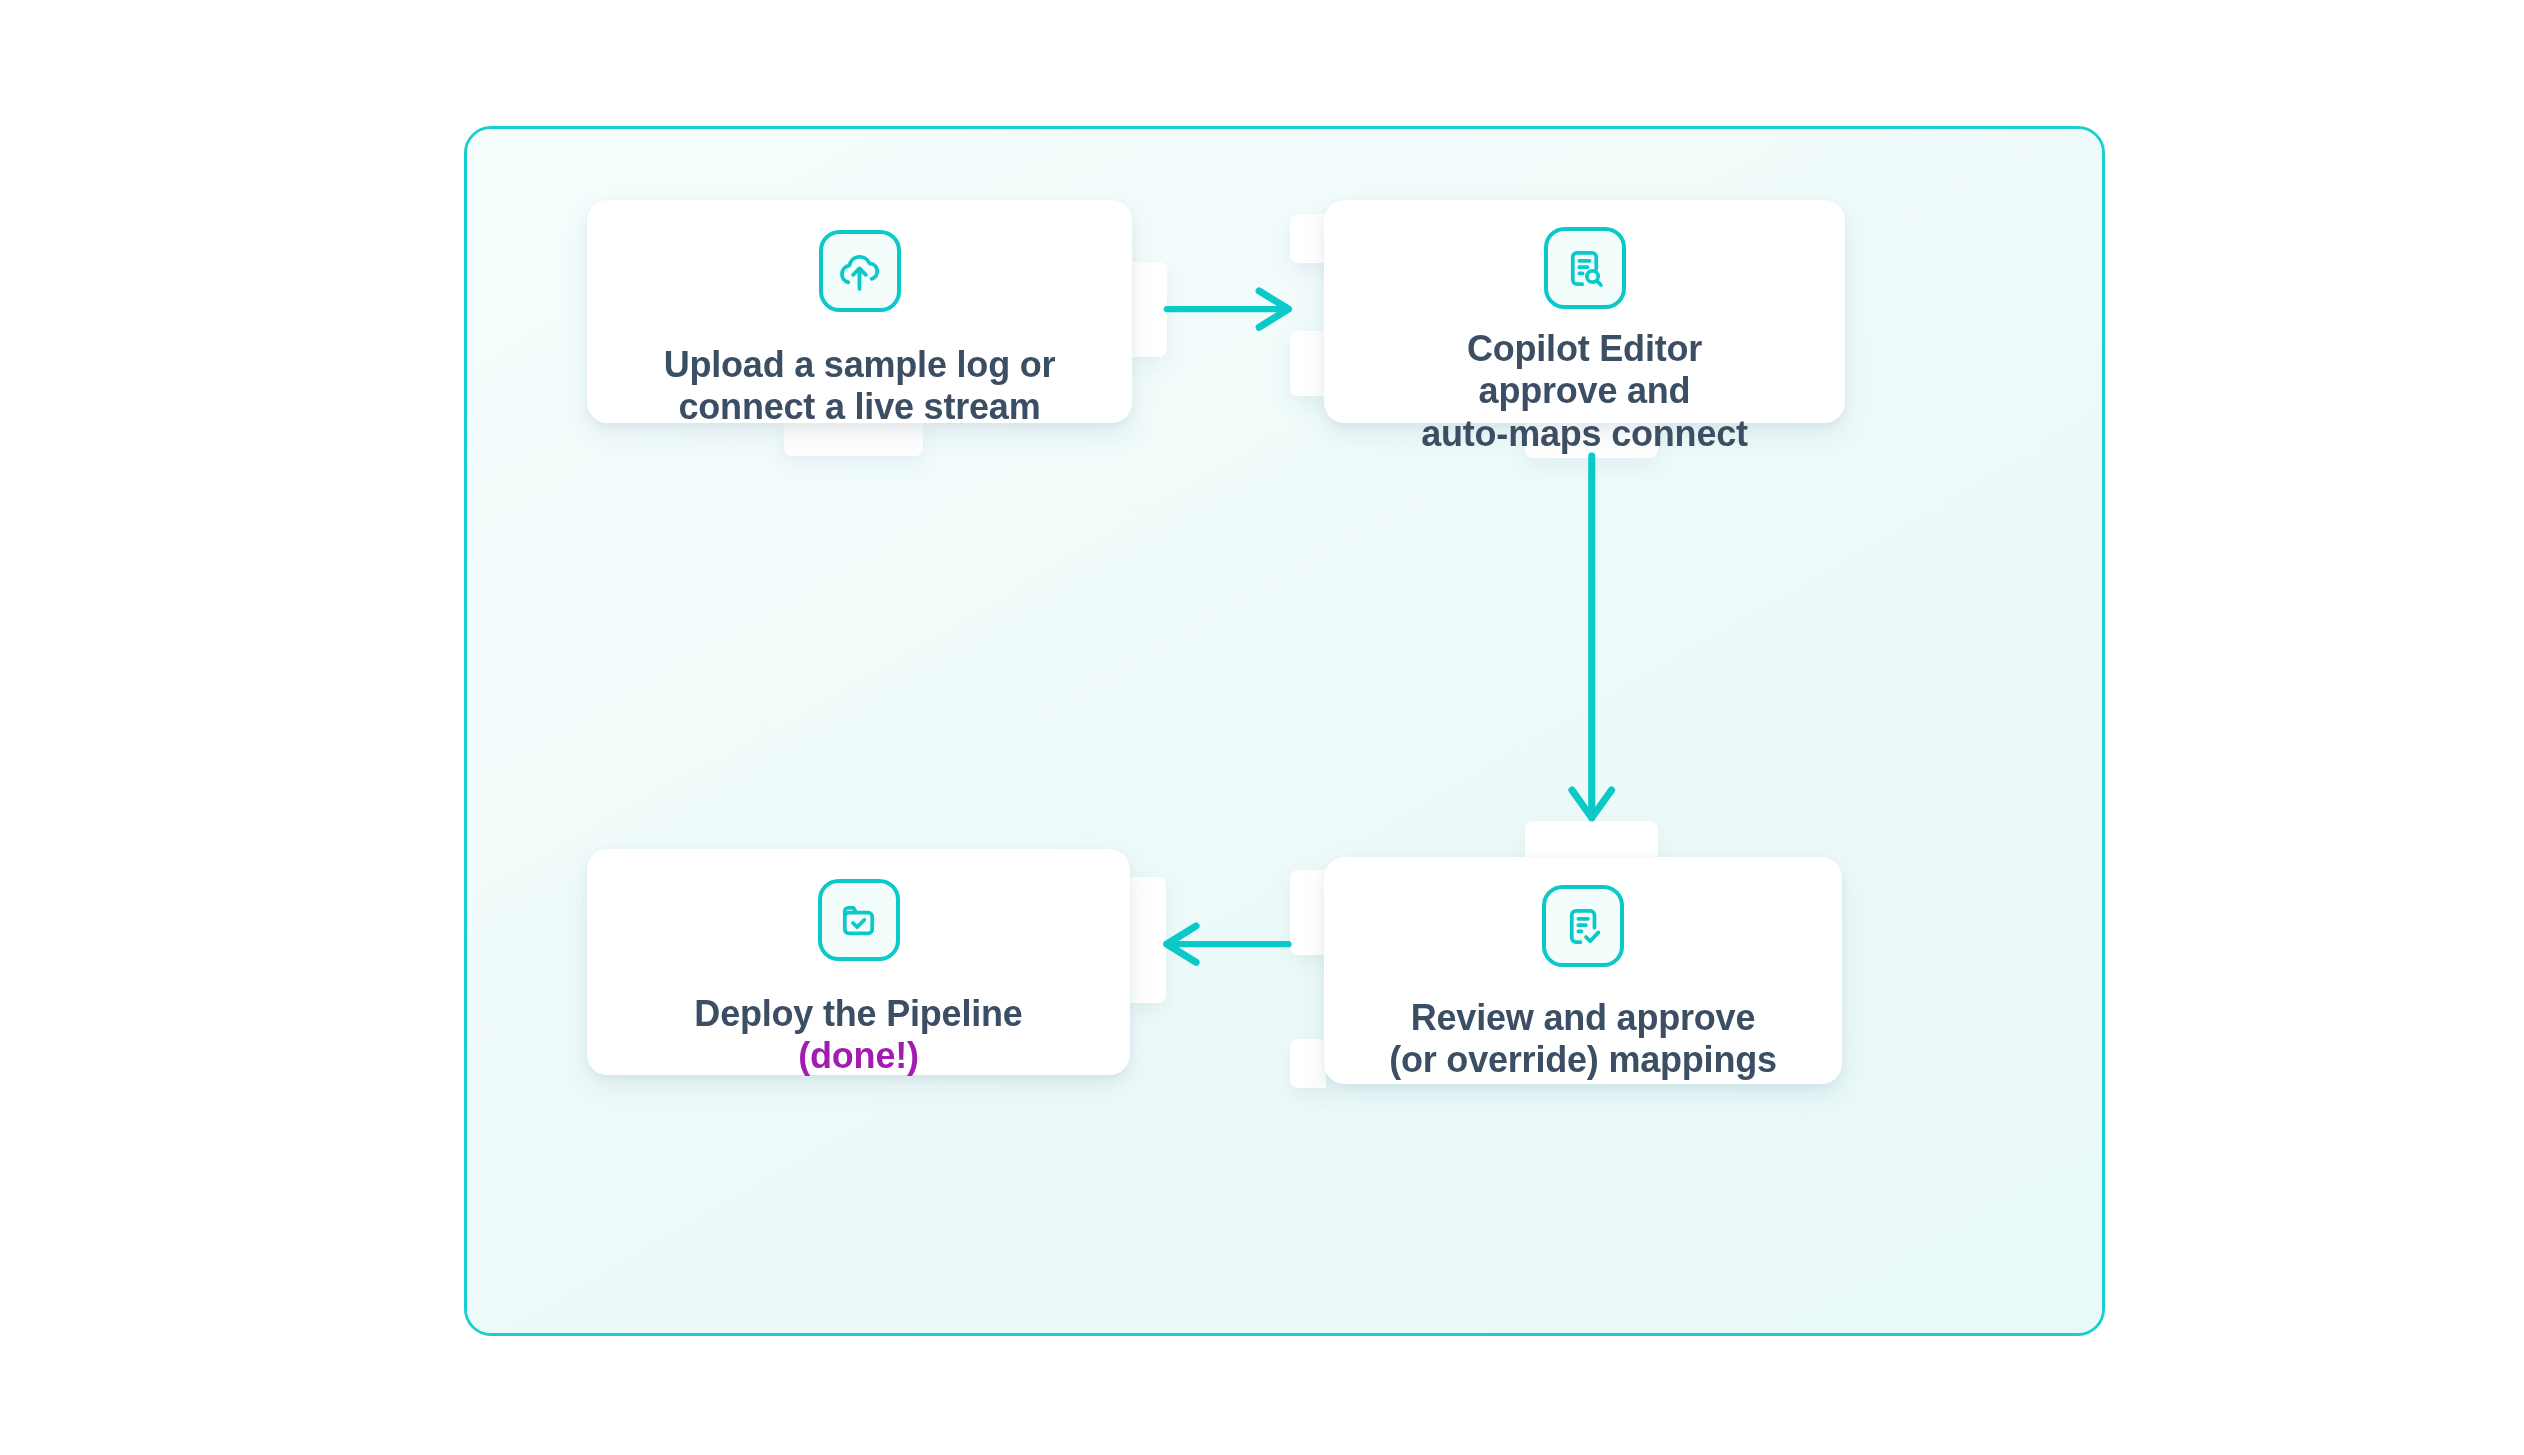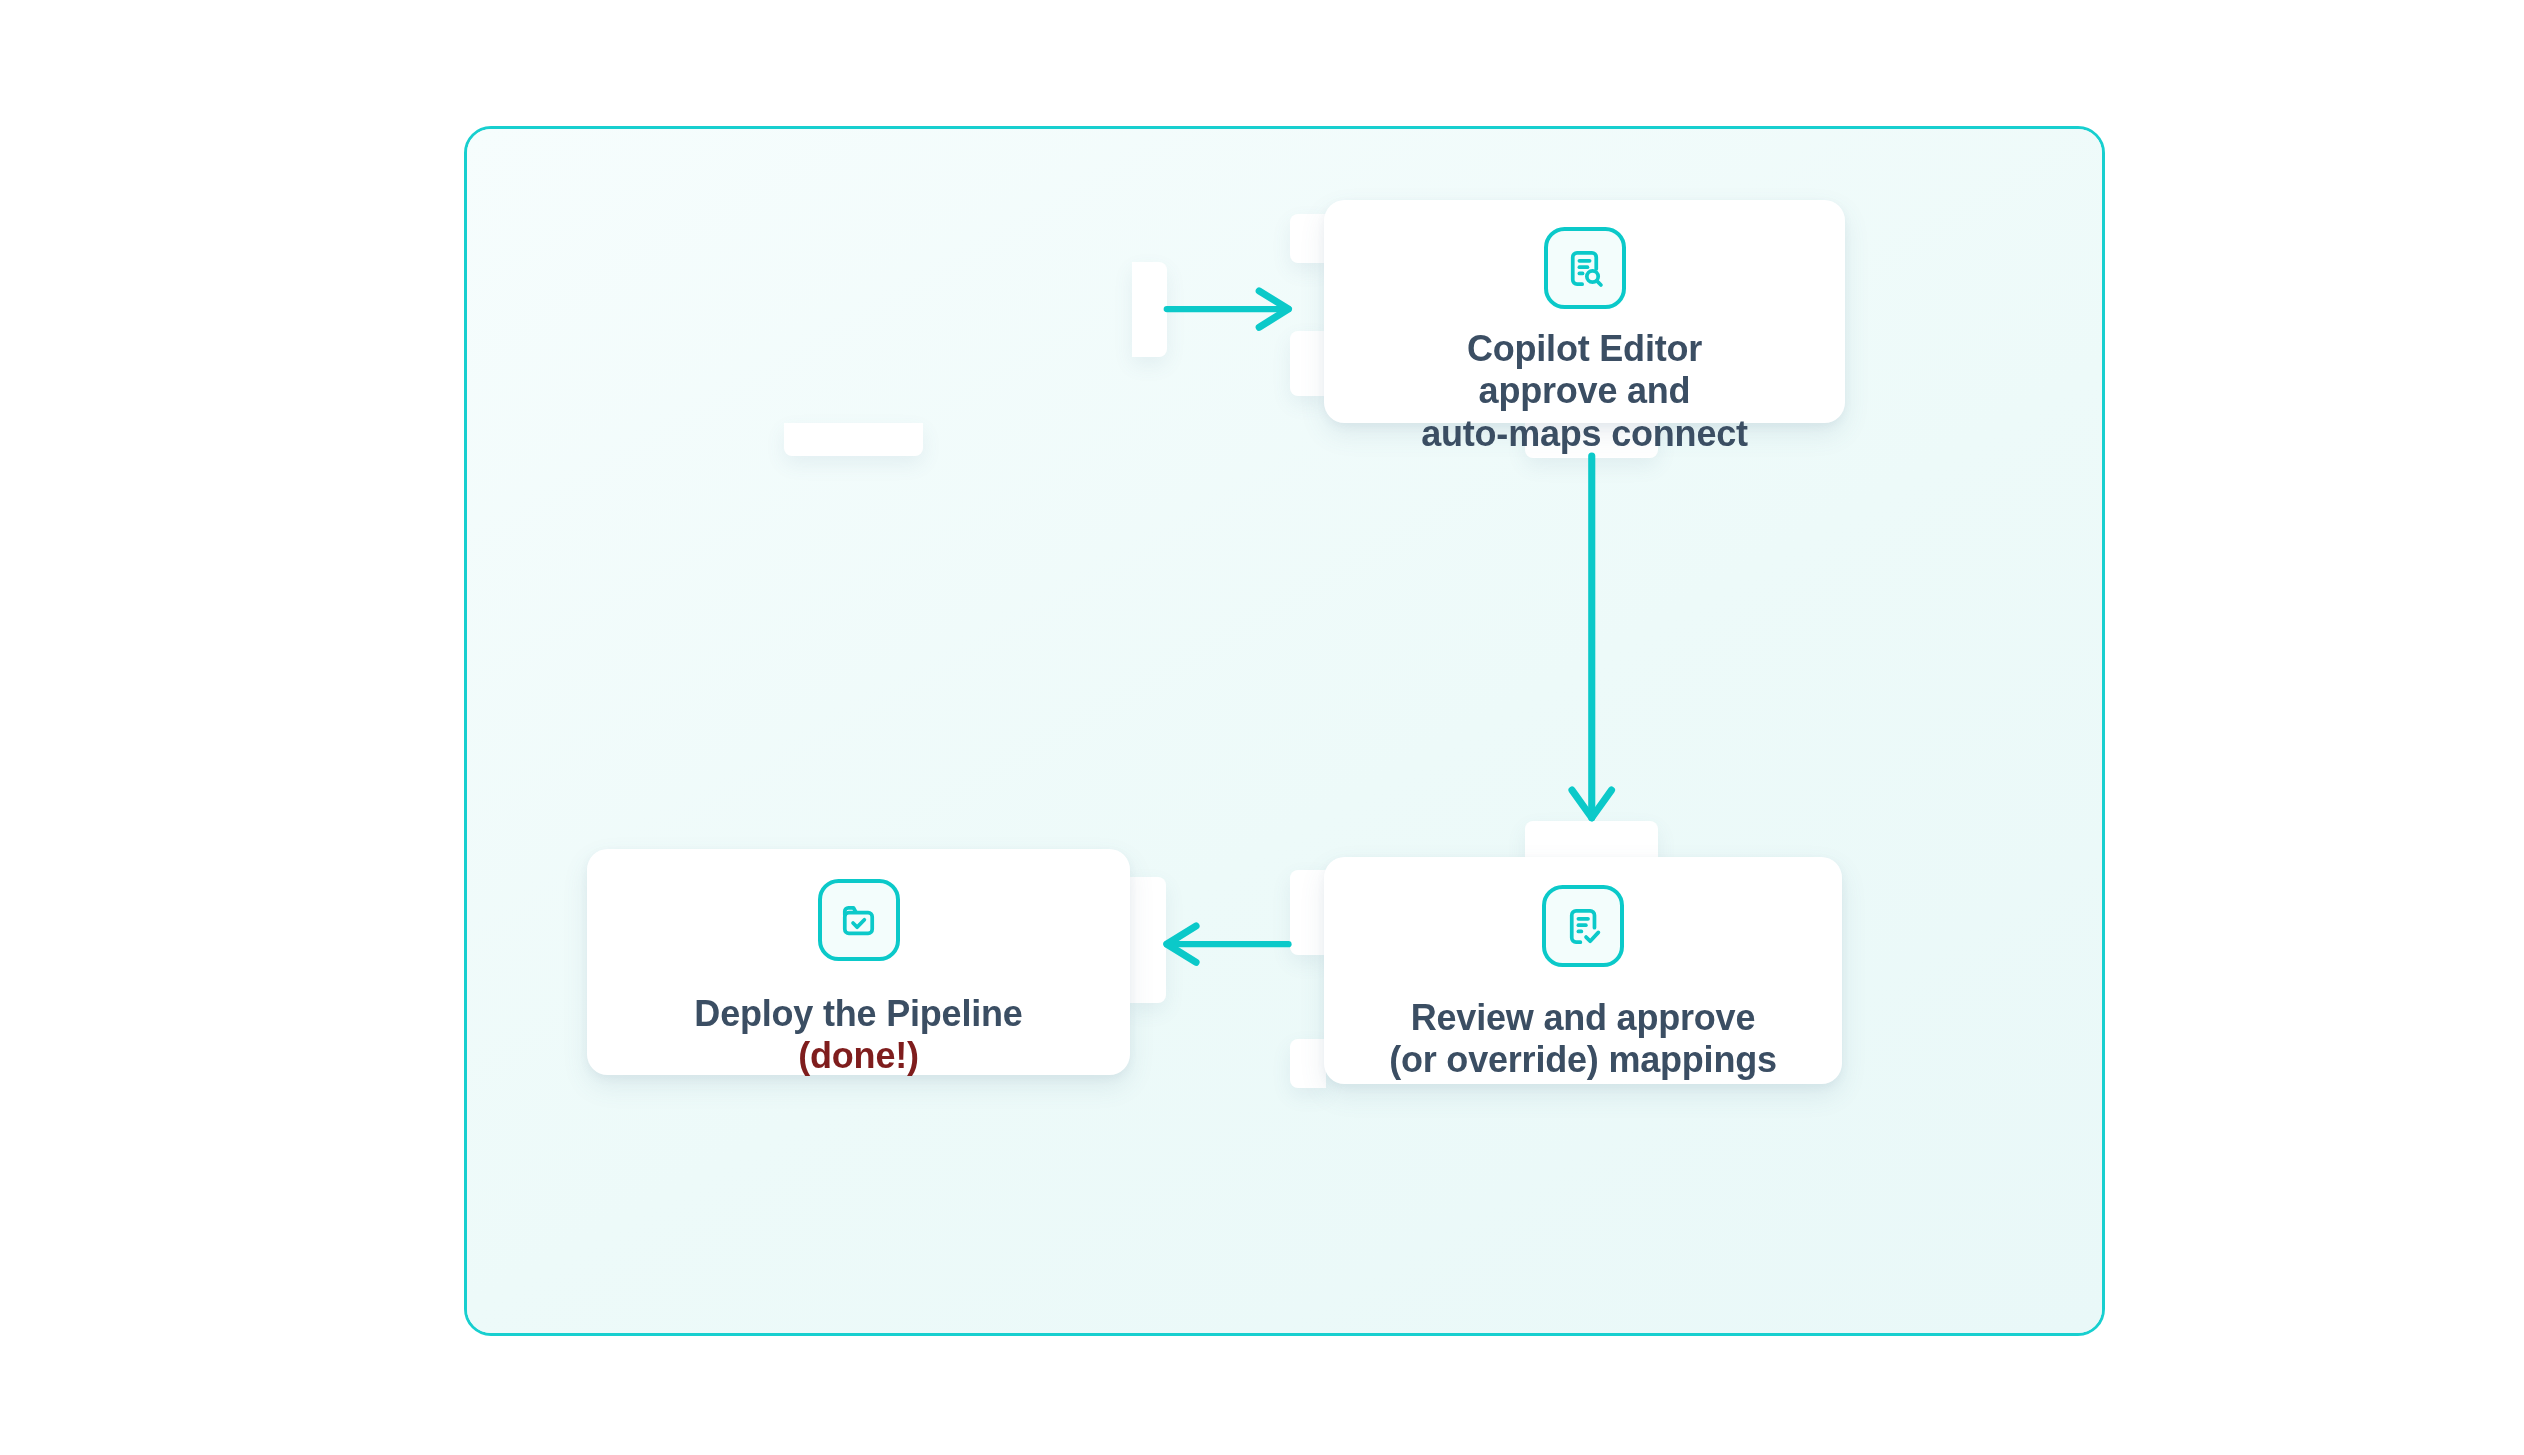--- a/index.html
+++ b/index.html
@@ -84,21 +84,21 @@
   .card-label {
     text-align: center;
     color: #3b4e63;
     font-size: 36px;
     line-height: 1.18;
     font-weight: 700;
     letter-spacing: -0.2px;
     padding: 0 14px;
     width: 100%;
   }
-  .card-label .accent { color: #7f1d1d; display: block; }
+  .card-label .accent { color: #a21caf; display: block; }
 
   
   .arrow-layer {
     position: absolute;
     inset: 0;
     z-index: 4;
     pointer-events: none;
   }
 
   
@@ -124,20 +124,33 @@
 
     <div class="notch bottom" style="left:1058px; top:294px; width:133px; height:35px;"></div>
 
     <div class="notch top" style="left:1058px; top:692px; width:133px; height:38px;"></div>
 
     <div class="notch left" style="left:823px; top:741px; width:36px; height:85px;"></div>
     <div class="notch left" style="left:823px; top:910px; width:36px; height:49px;"></div>
 
     <div class="notch right" style="left:663px; top:748px; width:36px; height:126px;"></div>
 
+    <div class="card" id="card-1">
+      <div class="icon-tile">
+        <svg width="49" height="49" viewBox="0 0 24 24" fill="none" stroke="#0bc9c9" stroke-width="1.9" stroke-linecap="round" stroke-linejoin="round">
+          <path d="M6.5 17.3A4.2 4.2 0 0 1 7 9.1a5.2 5.2 0 0 1 9.9-1.1 3.9 3.9 0 0 1 1.1 7.6"></path>
+          <path d="M12 20.5V10.6"></path>
+          <path d="M8.9 13.6 12 10.5l3.1 3.1"></path>
+        </svg>
+      </div>
+      <div class="card-label" style="margin-top:32px;">
+        <span>Upload a sample log or</span><br>
+        <span>connect a live stream</span>
+      </div>
+    </div>
 
     <div class="card" id="card-2">
       <div class="icon-tile">
         <svg width="47" height="47" viewBox="0 0 24 24" fill="none" stroke="#0bc9c9" stroke-width="1.9" stroke-linecap="round" stroke-linejoin="round">
           <path d="M18 12.2V6.2a2.2 2.2 0 0 0-2.2-2.2H8.2A2.2 2.2 0 0 0 6 6.2v11.6A2.2 2.2 0 0 0 8.2 20h2.6"></path>
           <path d="M9.4 8.1h5.2"></path>
           <path d="M9.4 11.3h4.1"></path>
           <path d="M9.4 14.5h1.6"></path>
           <circle cx="16.1" cy="16.1" r="2.9"></circle>
           <path d="M18.3 18.3 20.4 20.4"></path>

